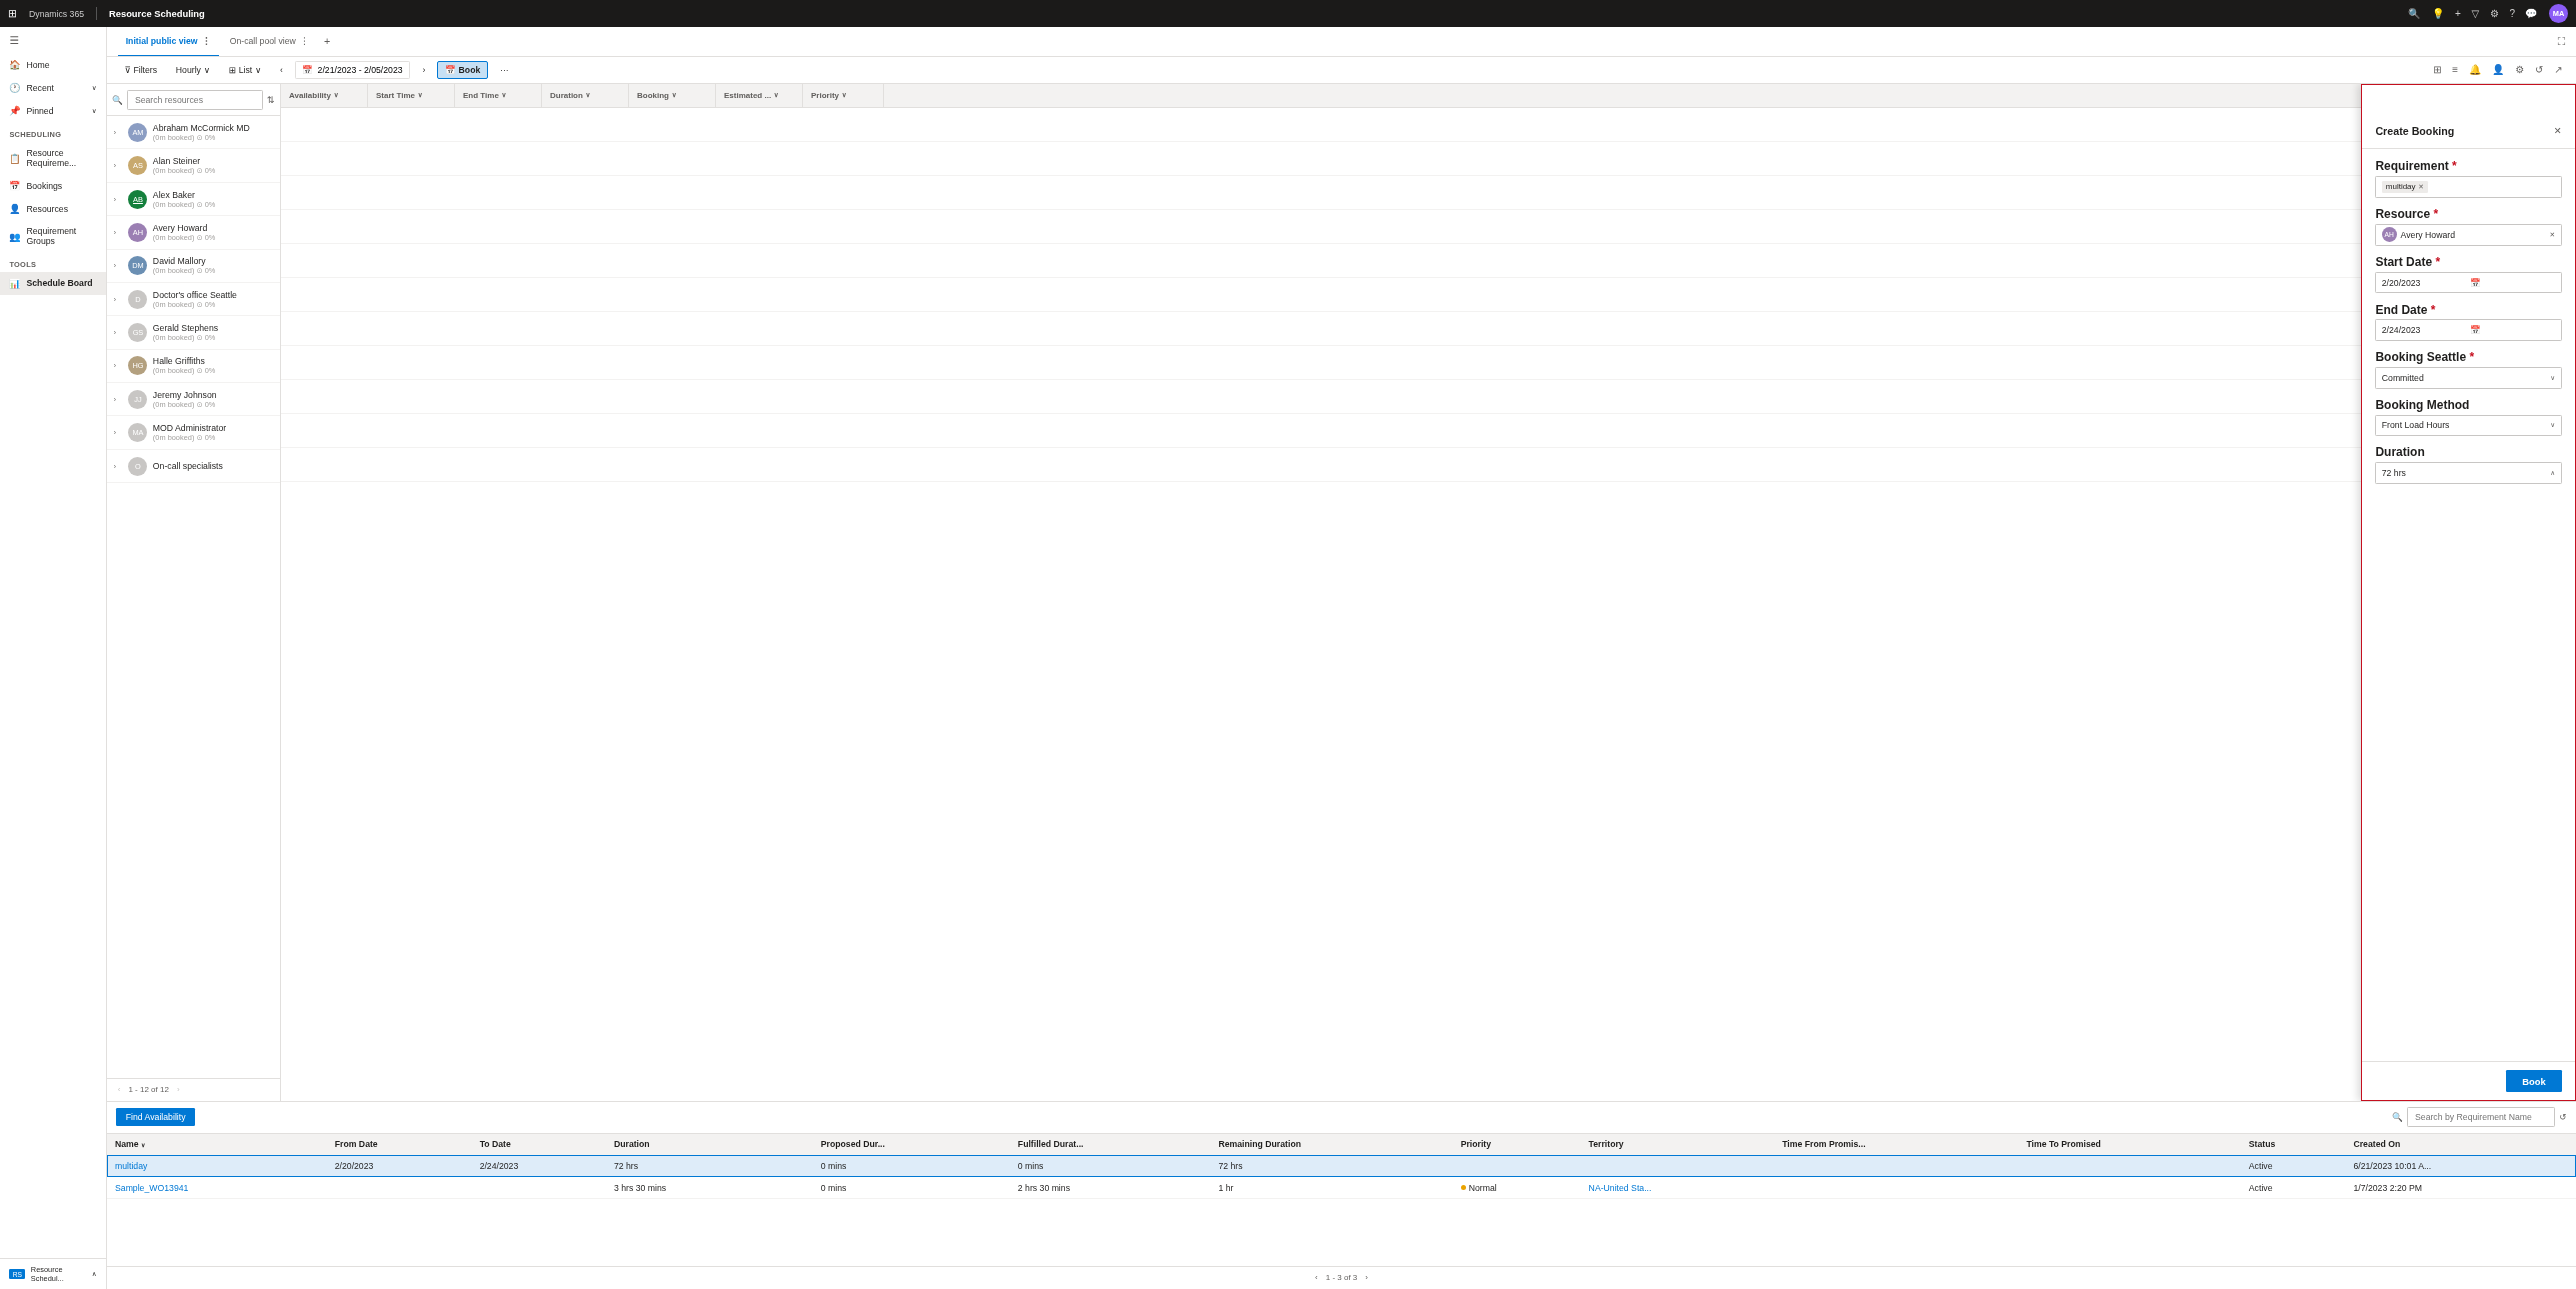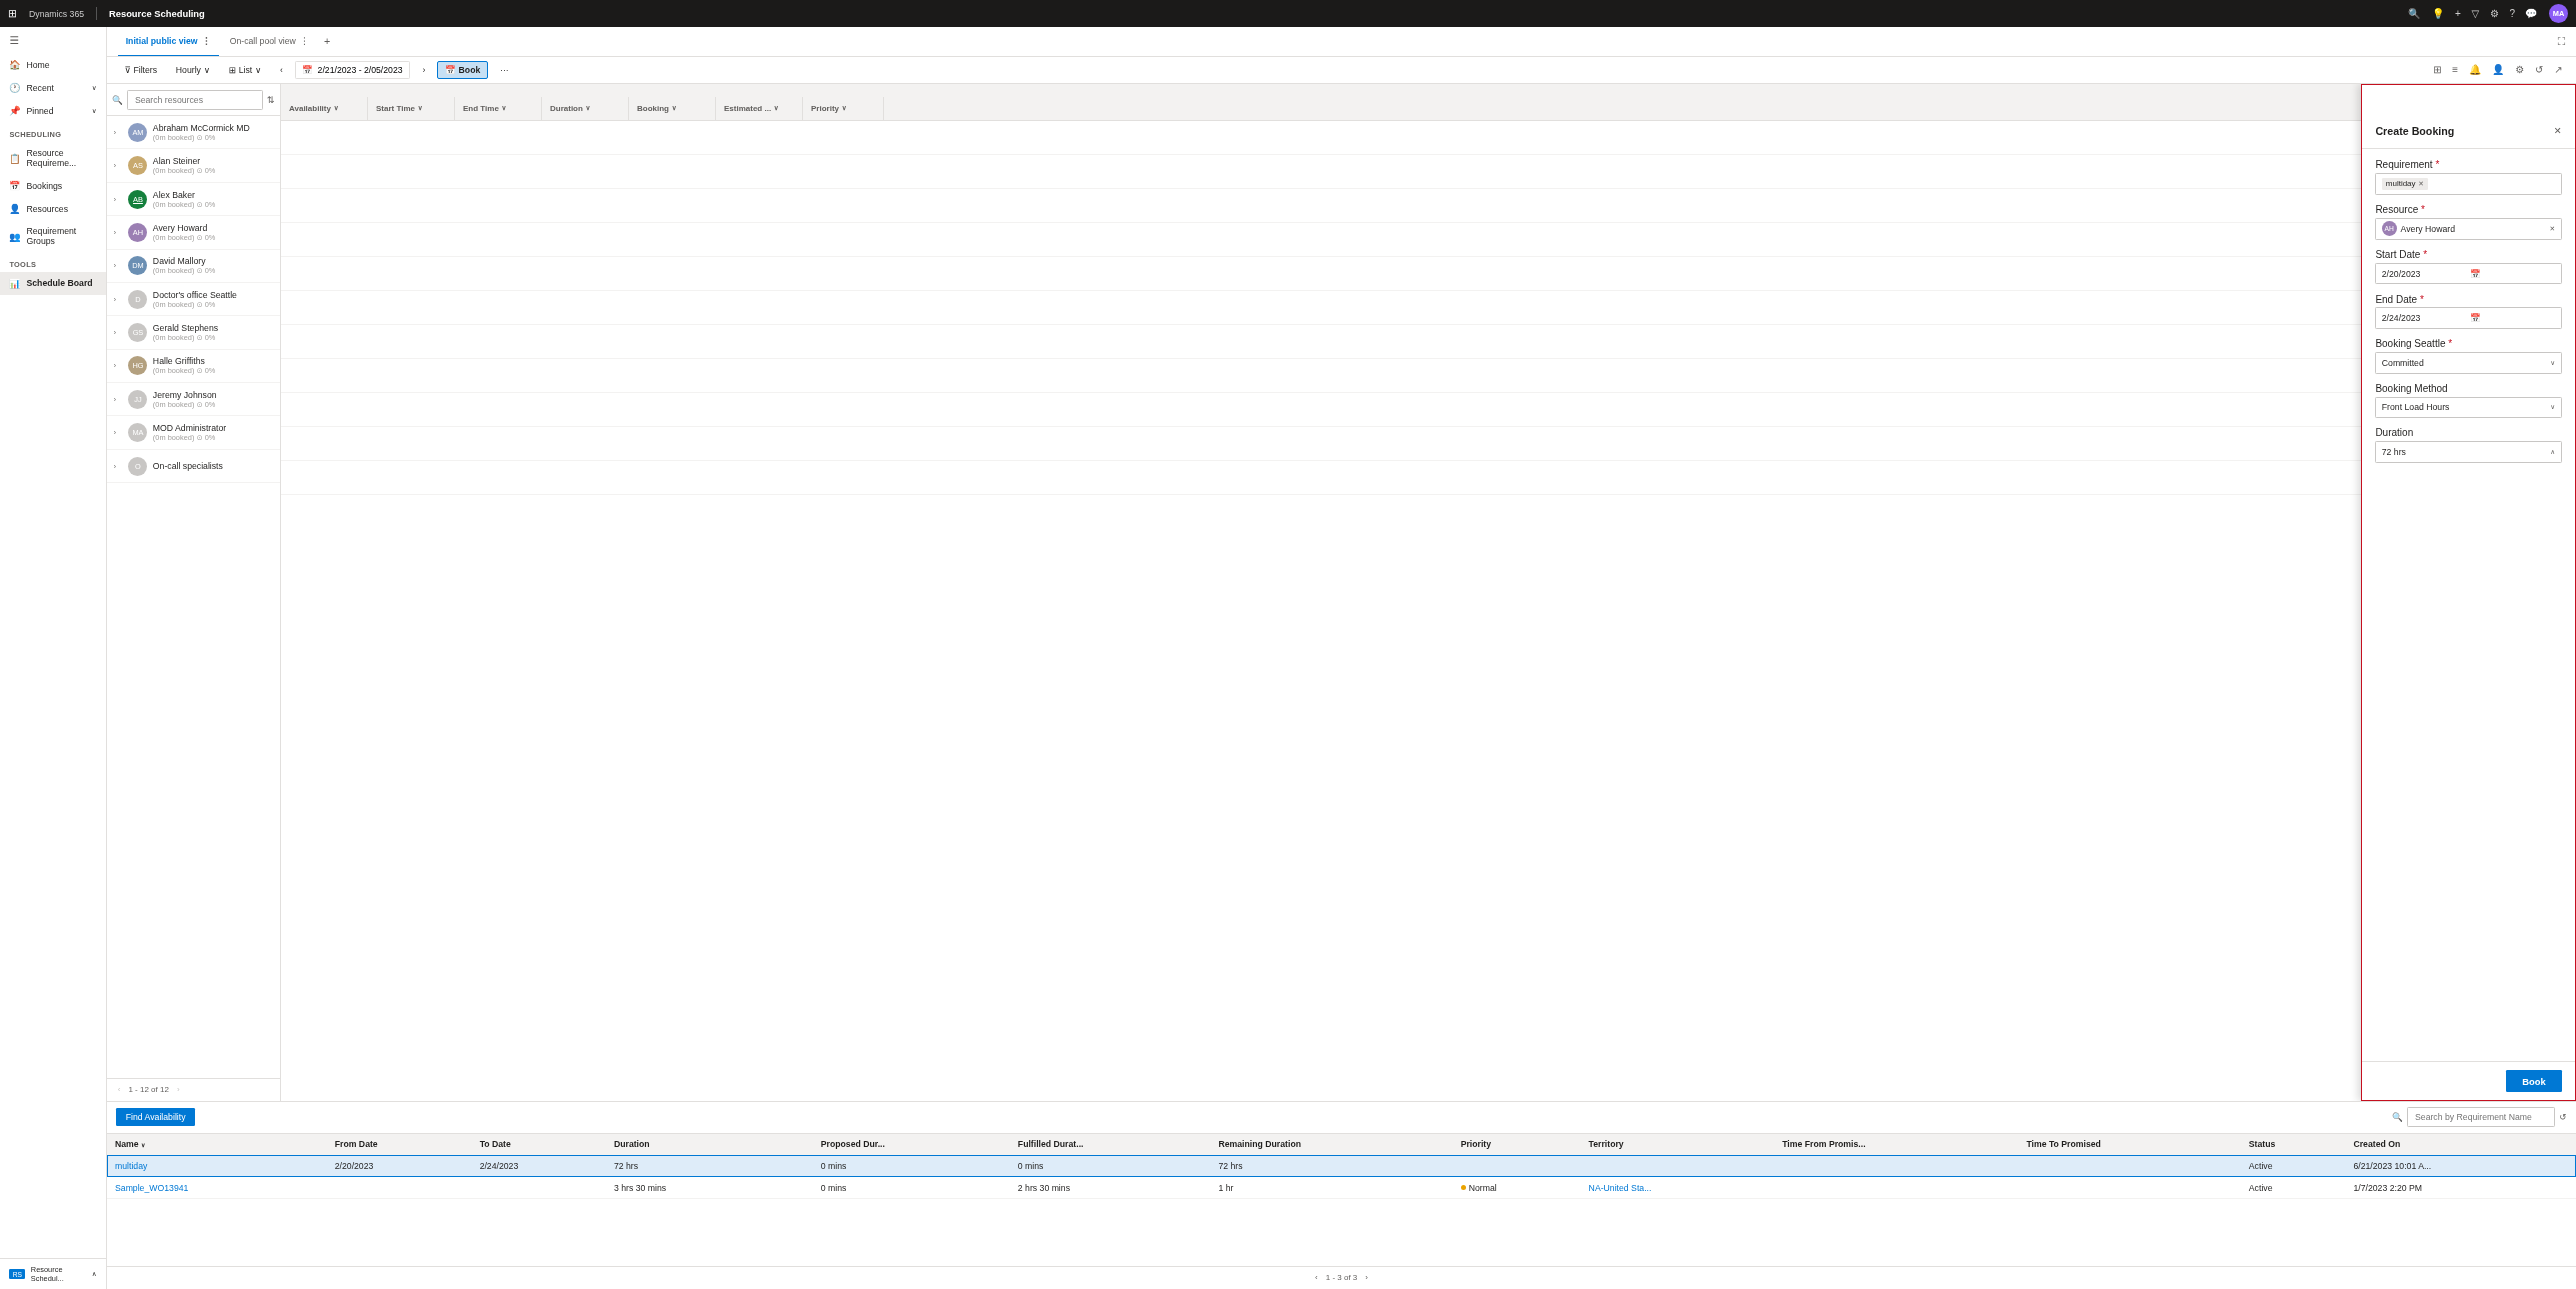--- a/index.html
+++ b/index.html
@@ -64,21 +64,21 @@
     .resource-row { display: flex; align-items: center; padding: 6.7px 6.7px; border-bottom: 0.7px solid #f3f2f1; gap: 5.4px; cursor: pointer; }
     .resource-expand { width: 9.4px; font-size: 6.7px; color: #605e5c; cursor: pointer; }
     .resource-avatar { width: 19px; height: 19px; border-radius: 50%; background: #c8c6c4; display: flex; align-items: center; justify-content: center; font-size: 7.4px; color: #fff; overflow: hidden; flex-shrink: 0; }
     .resource-info { flex: 1; }
     .resource-name { font-size: 8.7px; color: #201f1e; }
     .resource-sub { font-size: 7.4px; color: #a19f9d; }
     .grid-area { flex: 1; overflow: auto; position: relative; }
 
     
     .col-header-row { display: flex; background: #f3f2f1; border-bottom: 0.7px solid #e1dfdd; position: sticky; top: 0; z-index: 5; }
-    .col-header { padding: 6.7px 8px; font-size: 8px; font-weight: 600; color: #605e5c; display: flex; align-items: center; gap: 2.7px; border-right: 0.7px solid #e1dfdd; cursor: pointer; white-space: nowrap; margin-top: 13px; }
+    .col-header { padding: 6.7px 8px; font-size: 8px; font-weight: 600; color: #605e5c; display: flex; align-items: center; gap: 2.7px; border-right: 0.7px solid #e1dfdd; cursor: pointer; white-space: nowrap; }
     .col-header .sort-icon { font-size: 6.7px; }
 
     
     .pagination { display: flex; align-items: center; gap: 5.4px; padding: 5.4px 8px; border-top: 0.7px solid #e1dfdd; background: #fff; font-size: 8px; color: #605e5c; }
     .pagination-arrow { cursor: pointer; padding: 1.3px 2.7px; color: #605e5c; }
     .pagination-arrow.disabled { color: #c8c6c4; cursor: default; }
 
     
     .bottom-section { border-top: 1.3px solid #e1dfdd; background: #fff; display: flex; flex-direction: column; height: 188px; flex-shrink: 0; }
     .bottom-toolbar { display: flex; align-items: center; padding: 5.4px 9.4px; border-bottom: 0.7px solid #e1dfdd; gap: 8px; }
@@ -97,21 +97,21 @@
     
     .bottom-pagination { display: flex; align-items: center; justify-content: center; gap: 5.4px; padding: 5.4px; border-top: 0.7px solid #e1dfdd; font-size: 8px; color: #605e5c; }
 
     
     .booking-panel-overlay { position: absolute; top: 0; right: 0; bottom: 0; width: 215px; background: #fff; border: 1.3px solid #c50f1f; box-shadow: -2.7px 0 8px rgba(0,0,0,0.15); display: flex; flex-direction: column; z-index: 20; }
     .booking-panel-header { display: flex; align-items: center; justify-content: space-between; padding: 10.7px 13.4px; border-bottom: 0.7px solid #e1dfdd; margin-top: 29px; }
     .booking-panel-title { font-size: 10.7px; font-weight: 600; color: #201f1e; }
     .booking-panel-close { cursor: pointer; font-size: 9.4px; color: #605e5c; background: none; border: none; }
     .booking-panel-body { flex: 1; overflow-y: auto; padding: 10.7px 13.4px; display: flex; flex-direction: column; gap: 9.4px; }
     .form-field { display: flex; flex-direction: column; gap: 2.7px; }
-    .form-label { font-size: 10px; font-weight: 400; color: #201f1e; }
+    .form-label { font-size: 12px; font-weight: 700; color: #201f1e; }
     .form-label .required { color: #c50f1f; }
     .form-input-tag { display: flex; align-items: center; border: 0.7px solid #c8c6c4; border-radius: 1.3px; padding: 2.7px 5.4px; gap: 4px; min-height: 21.5px; }
     .tag { background: #edebe9; border-radius: 1.3px; padding: 1.3px 4px; display: flex; align-items: center; gap: 2.7px; font-size: 8px; }
     .tag-remove { cursor: pointer; color: #605e5c; font-size: 6.7px; }
     .form-input-with-avatar { display: flex; align-items: center; gap: 4px; border: 0.7px solid #c8c6c4; border-radius: 1.3px; padding: 2.7px 5.4px; min-height: 21.5px; }
     .form-select { width: 100%; padding: 4px 5.4px; border: 0.7px solid #c8c6c4; border-radius: 1.3px; font-size: 8.7px; background: #fff; min-height: 21.5px; display: flex; align-items: center; justify-content: space-between; cursor: pointer; }
     .form-calendar-input { display: flex; align-items: center; border: 0.7px solid #c8c6c4; border-radius: 1.3px; padding: 2.7px 5.4px; gap: 4px; min-height: 21.5px; }
     .form-calendar-input span { flex: 1; font-size: 8.7px; }
     .form-calendar-icon { color: #605e5c; cursor: pointer; }
     .booking-panel-footer { padding: 8px 13.4px; border-top: 0.7px solid #e1dfdd; display: flex; justify-content: flex-end; }

